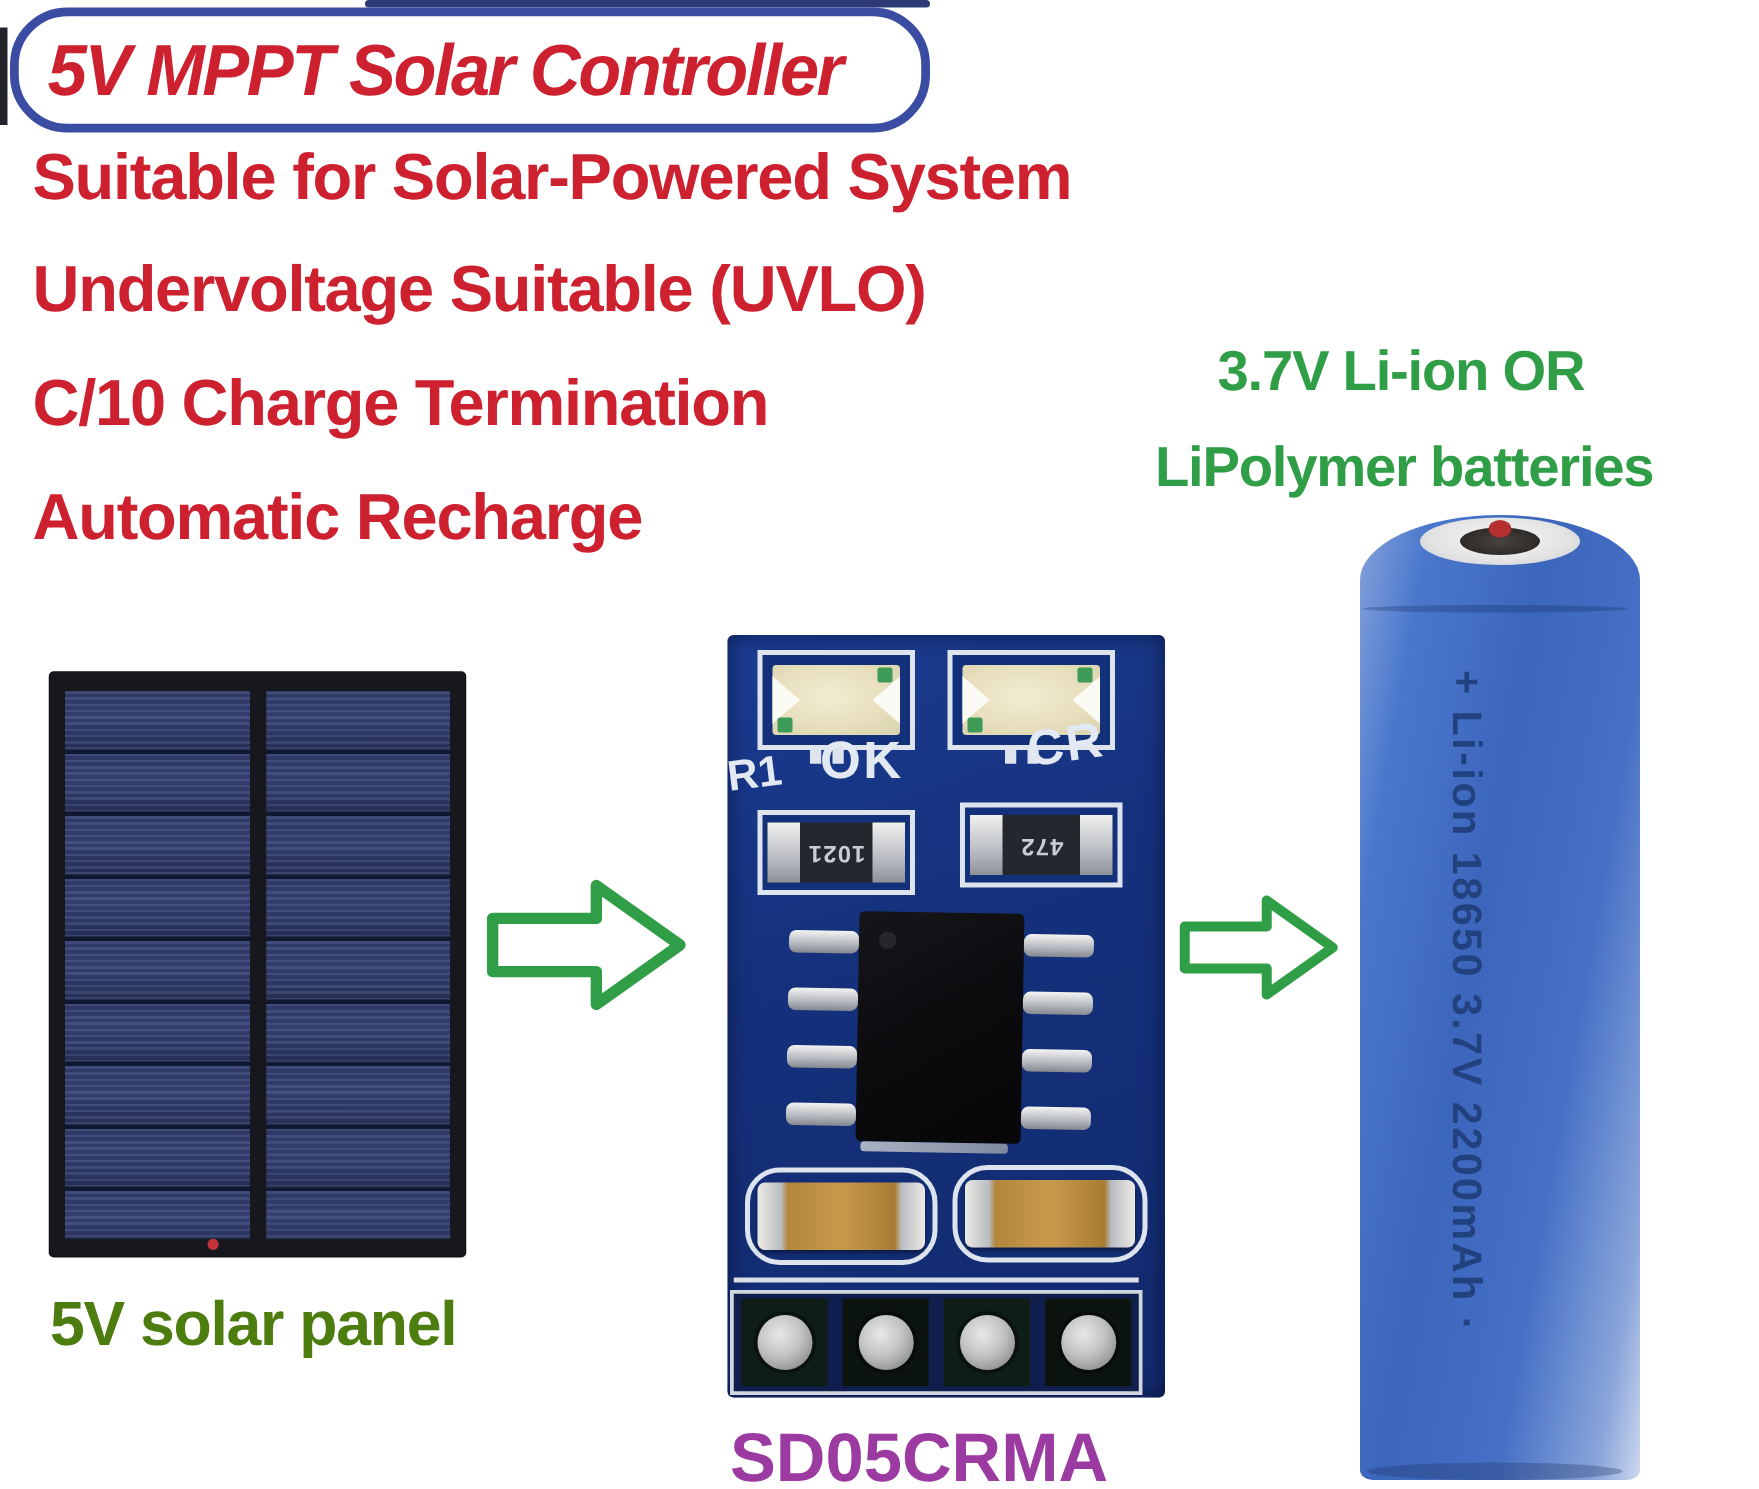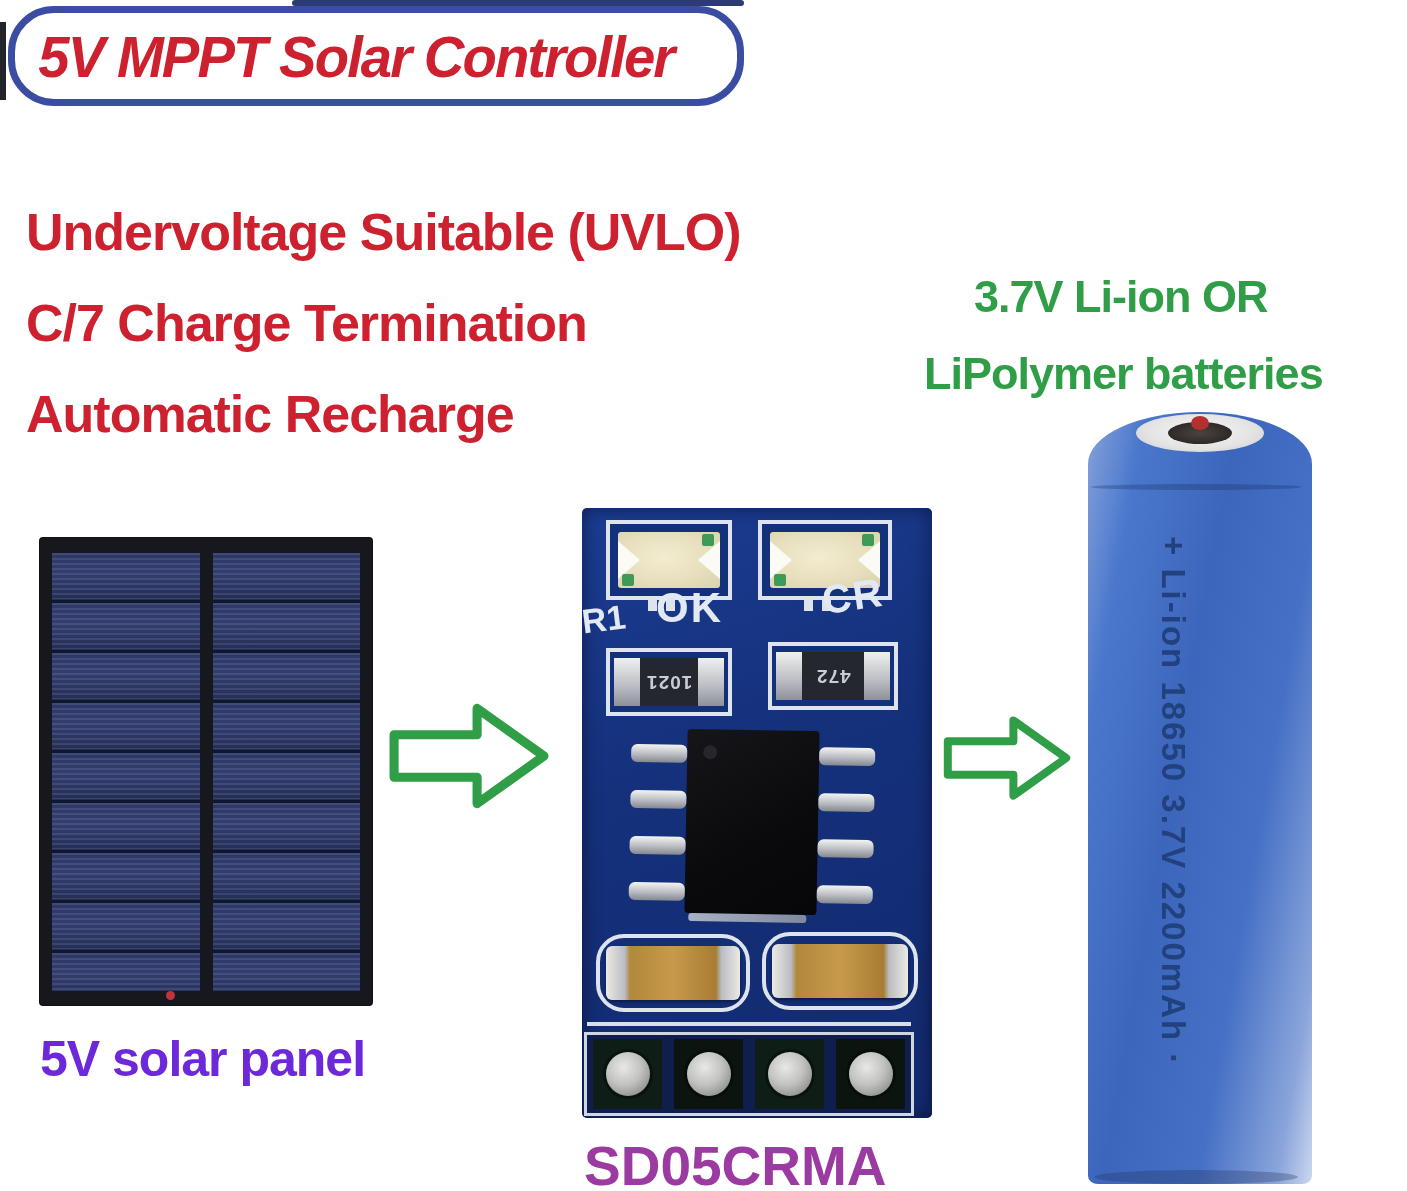--- a/index.html
+++ b/index.html
@@ -31,21 +31,21 @@
     box-shadow:0 0 0 1px #101115;
     display:flex;gap:13px;padding:15px 12px 14px 12px;box-sizing:border-box;
   }
   .pcol{
     flex:1 1 0;
     background:
       repeating-linear-gradient(to bottom, rgba(160,175,230,0.16) 0 2px, rgba(0,0,0,0) 2px 5px),
       repeating-linear-gradient(to bottom, #2c3763 0px, #333e6e 20px, #252e54 46px, #0f1630 46px, #0f1630 50px);
   }
   .panel-dot{position:absolute;left:126px;top:453px;width:9px;height:9px;background:#c2333a;border-radius:50%;}
-  .panel-label{position:absolute;left:40px;top:1030px;font-size:50px;letter-spacing:-1px;color:#6d28d9;white-space:nowrap;}
+  .panel-label{position:absolute;left:40px;top:1030px;font-size:50px;letter-spacing:-1px;color:#4d7c0f;white-space:nowrap;}
   
   .arrow{position:absolute;}
   .a1{left:388px;top:700px;}
   .a2{left:943px;top:703px;}
   
   .board{
     position:absolute;left:582px;top:508px;width:350px;height:610px;
     background:linear-gradient(160deg,#1b3c92 0%,#15317c 40%,#122a6e 100%);
     border-radius:5px;box-shadow:inset 0 0 18px rgba(0,0,20,0.5);
   }
@@ -156,22 +156,23 @@
 
 <div class="stage">
 
   <div class="top-strip"></div>
   <div class="left-strip"></div>
 
   <div class="title-box">
     <span>5V MPPT Solar Controller</span>
   </div>
 
+  <div class="feature f0">Suitable for Solar-Powered System</div>
   <div class="feature f1">Undervoltage Suitable (UVLO)</div>
-  <div class="feature f2">C/7 Charge Termination</div>
+  <div class="feature f2">C/10 Charge Termination</div>
   <div class="feature f3">Automatic Recharge</div>
 
   <div class="note n1">3.7V Li-ion OR</div>
   <div class="note n2">LiPolymer batteries</div>
 
   <div class="panel">
     <div class="pcol"></div>
     <div class="pcol"></div>
     <div class="panel-dot"></div>
   </div>

